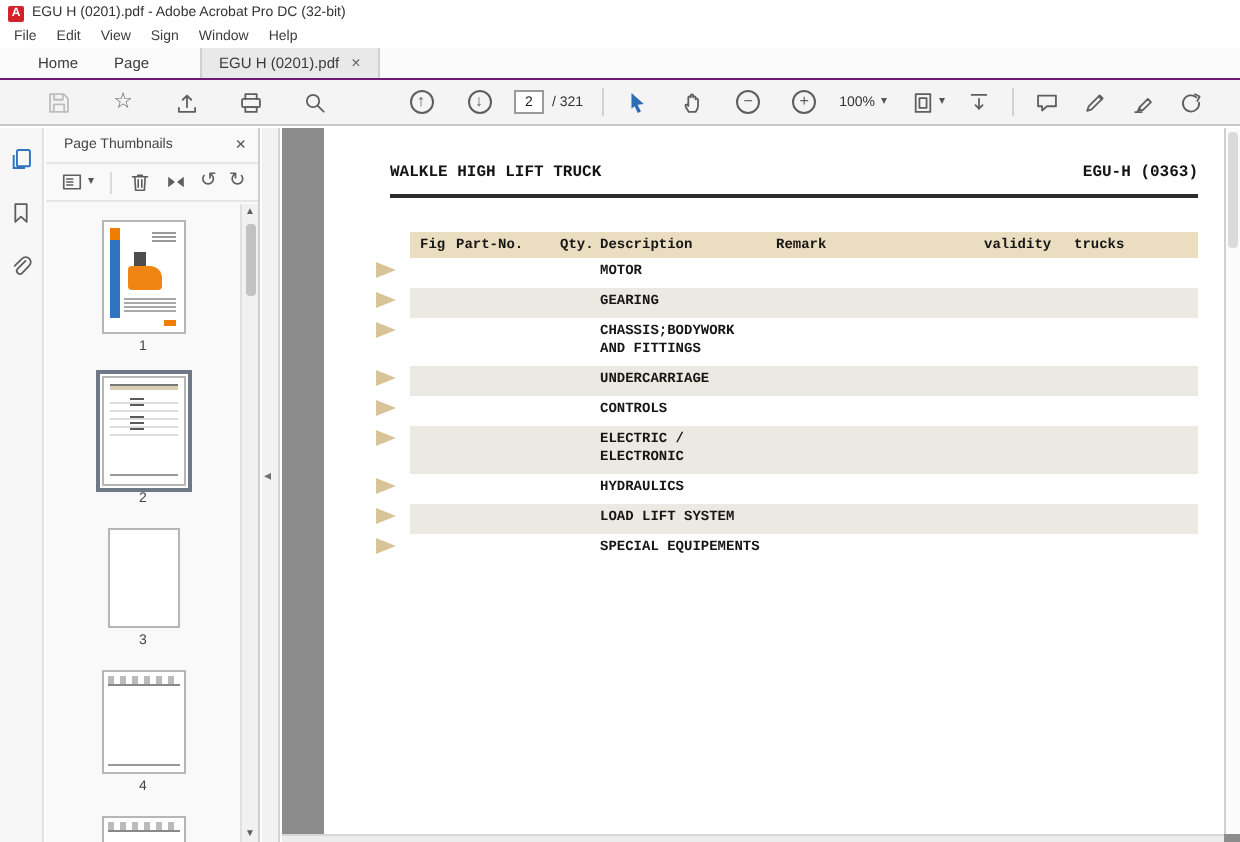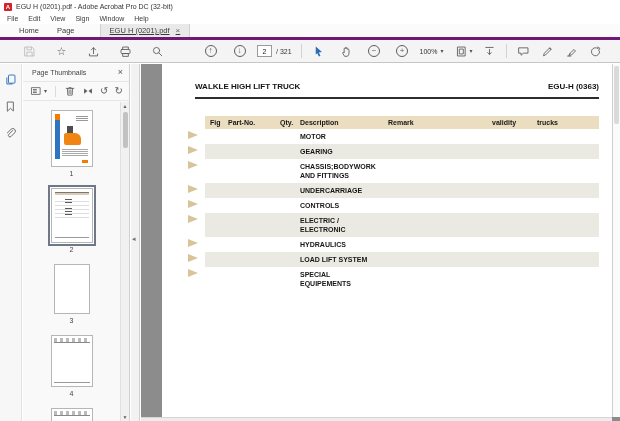--- a/index.html
+++ b/index.html
@@ -17,25 +17,25 @@
     background:#fff;font-size:7px;color:#333;}
   #acroicon{width:8px;height:8px;background:var(--acrobat-red);border-radius:1px;
     color:#fff;font-size:6px;font-weight:bold;display:flex;align-items:center;justify-content:center;line-height:1;}
 
   
   #menubar{height:11px;display:flex;align-items:center;gap:10px;padding-left:7px;
     background:#fff;font-size:7px;color:#3c3c3c;}
   .menu-item{cursor:default;}
 
   
-  #tabbar{height:16px;background:#fbfbfb;border-bottom:3px solid #701a75;}
+  #tabbar{height:16px;background:#fbfbfb;border-bottom:1px solid #701a75;}
   #tabs{display:flex;height:100%;align-items:stretch;padding-left:10px;}
   .tab{padding:0 9px;display:flex;align-items:center;gap:6px;font-size:7.5px;color:#3a3a3a;}
   .tab.active{background:#e9e9e9;border-left:1px solid #d0d0d0;border-right:1px solid #d0d0d0;
-    margin-left:16px;min-width:90px;justify-content:flex-end;text-decoration:underline;}
+    margin-left:16px;min-width:90px;justify-content:flex-end;}
   .tab-close{font-size:8px;color:#666;line-height:1;}
 
   
   #toolbar{height:23px;background:#f4f4f4;border-bottom:1px solid #c6c6c6;
     display:flex;align-items:center;padding:0 0 0 22px;}
   .tbtn{display:flex;align-items:center;justify-content:center;width:15px;height:17px;}
   .tgroup{display:flex;align-items:center;gap:15px;}
   .tdiv{width:1px;height:14px;background:#d2d2d2;margin:0 9px;}
   .circ{width:12px;height:12px;border:1px solid #5e5e5e;border-radius:50%;
     display:flex;align-items:center;justify-content:center;font-size:8px;color:#5e5e5e;line-height:1;}
@@ -95,21 +95,21 @@
   #panel-scrollbar{position:absolute;right:0;top:38px;bottom:0;width:9px;background:#f1f1f1;
     border-left:1px solid #e0e0e0;}
   .sb-up{position:absolute;top:1px;left:0;right:0;text-align:center;font-size:5px;color:#606060;}
   .sb-down{position:absolute;bottom:1px;left:0;right:0;text-align:center;font-size:5px;color:#606060;}
   .sb-thumb{position:absolute;top:10px;left:2px;width:5px;height:36px;background:#c2c2c2;border-radius:2px;}
 
   #splitter{position:absolute;left:131px;top:0;bottom:0;width:9px;background:#f2f2f2;
     border-right:1px solid #d2d2d2;}
   #splitter-handle{position:absolute;top:171px;left:1px;font-size:7px;color:#707070;line-height:1;}
 
-  #docarea{position:absolute;left:141px;right:0;top:0;bottom:0;background:var(--doc-bg);}
+  #docarea{position:absolute;left:141px;right:0;top:0;bottom:0;background:var(--doc-bg);font-family:Liberation Mono, monospace;}
   #docpage{position:absolute;left:21px;top:0;bottom:4px;width:451px;background:#fff;
     padding:0 14px 0 33px;}
   #doc-scrollbar{position:absolute;right:0;top:0;bottom:4px;width:8px;background:#fbfbfb;
     border-left:1px solid #cfcfcf;}
   .dsb-thumb{position:absolute;top:2px;left:1px;width:5px;height:58px;background:#dadada;border-radius:2px;}
   #doc-hbar{position:absolute;left:0;right:8px;bottom:0;height:4px;background:#ececec;border-top:1px solid #d6d6d6;}
 
   .doc-header{margin-top:18px;display:flex;justify-content:space-between;
     font-size:8px;font-weight:bold;color:#141414;}
   .doc-rule{margin-top:6px;height:2px;background:#2c2c2c;}

